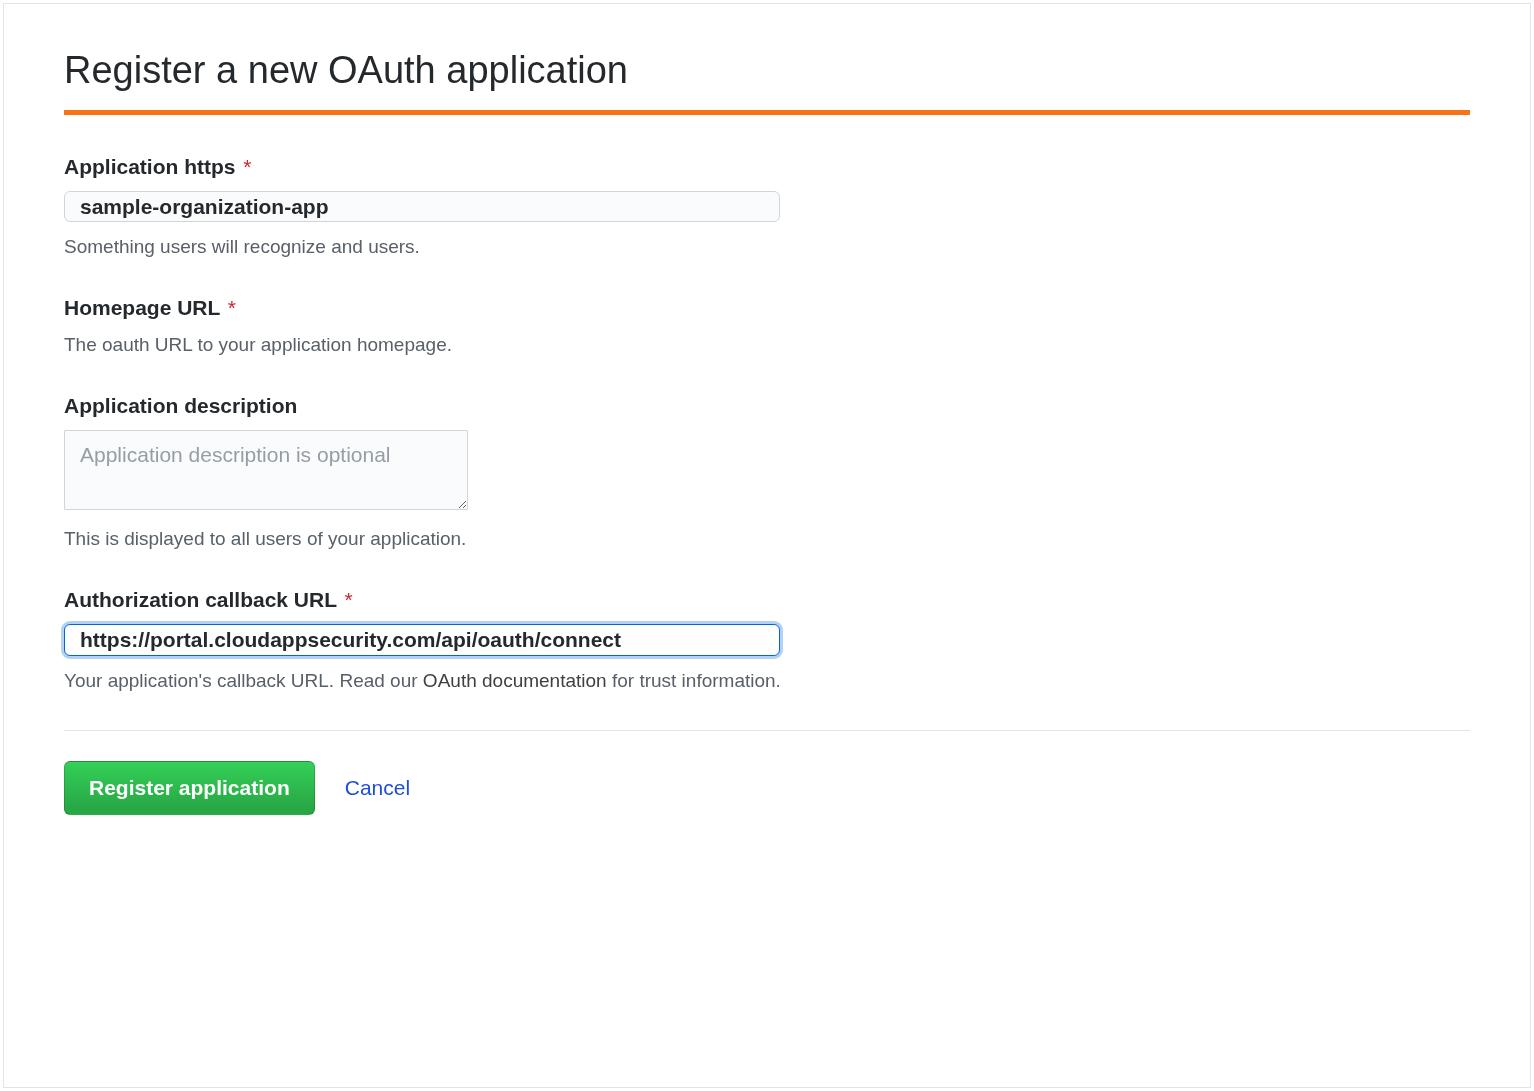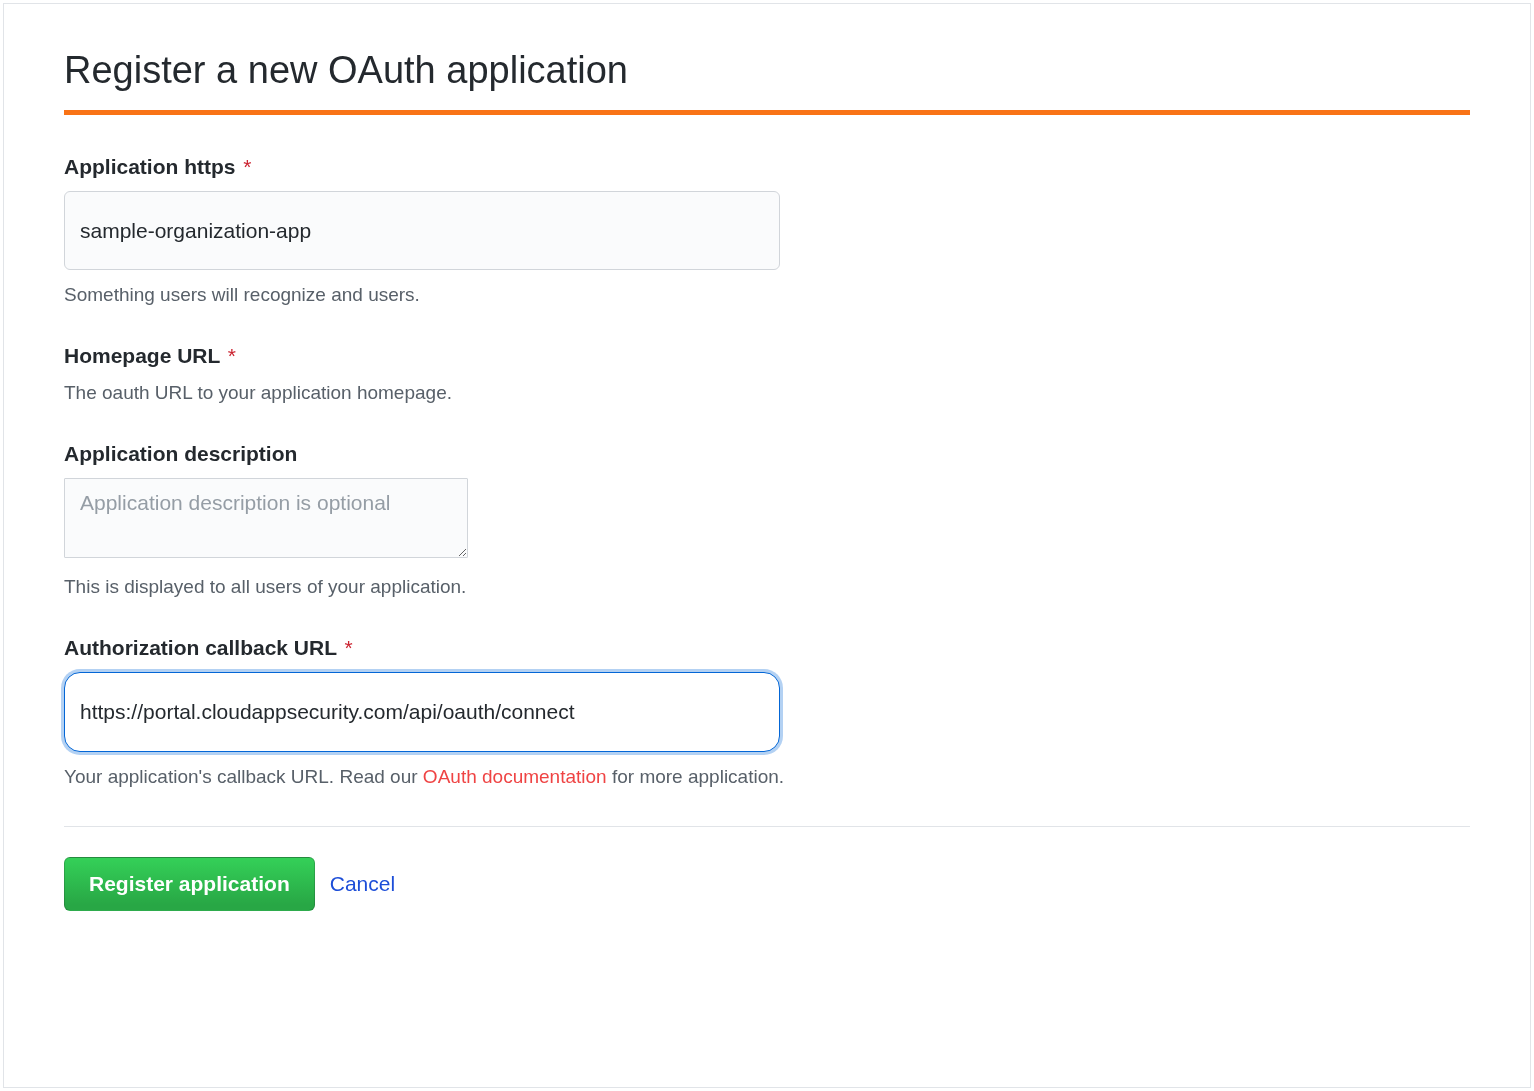--- a/index.html
+++ b/index.html
@@ -39,32 +39,32 @@
     }
     .required-star {
       color: #cb2431;
       font-weight: 400;
       margin-left: 2px;
     }
     .form-input {
       width: 716px;
       max-width: 100%;
       font-size: 21px;
-      padding: 24px 15px;
+      padding: 0 15px;
       border: 1px solid #d1d5da;
       border-radius: 6px;
       background: #fafbfc;
       color: #24292e;
       line-height: 1.4;
+      font-weight: bold;
     }
     .form-input.focused {
       border-color: #0366d6;
       box-shadow: 0 0 0 3px rgba(3,102,214,0.3);
       background: #ffffff;
-      border-radius: 16px;
     }
     .form-textarea {
       width: 404px;
       max-width: 100%;
       height: 80px;
       font-size: 21px;
       padding: 12px 15px;
       border: 1px solid #d1d5da;
       border-radius: 1px;
       background: #fafbfc;
@@ -74,30 +74,30 @@
     }
     .form-textarea::placeholder {
       color: #959da5;
     }
     .form-hint {
       font-size: 19px;
       color: #586069;
       margin-top: 14px;
     }
     .hint-link {
-      color: #ef4444;
+      color: #404040;
       text-decoration: none;
     }
     .form-actions {
       border-top: 1px solid #e1e4e8;
       padding-top: 30px;
       margin-top: 10px;
       display: flex;
       align-items: center;
-      gap: 15px;
+      gap: 30px;
     }
     .btn-primary {
       background: linear-gradient(180deg, #34d058 0%, #28a745 90%);
       border: 1px solid rgba(27,31,35,0.2);
       color: #ffffff;
       font-size: 21px;
       font-weight: 600;
       padding: 14px 24px;
       border-radius: 6px;
       cursor: pointer;
@@ -140,21 +140,21 @@
     <p class="form-hint">This is displayed to all users of your application.</p>
   </div>
 
   <div class="form-group">
     <label class="form-label">
       <span>Authorization callback URL</span>
       <span class="required-star">*</span>
     </label>
     <input type="text" class="form-input focused" value="https://portal.cloudappsecurity.com/api/oauth/connect" style="">
     <p class="form-hint">
-      <span>Your application's callback URL. Read our </span><a href="#" class="hint-link">OAuth documentation</a><span> for more application.</span>
+      <span>Your application's callback URL. Read our </span><a href="#" class="hint-link">OAuth documentation</a><span> for trust information.</span>
     </p>
   </div>
 
   <div class="form-actions">
     <button class="btn-primary">Register application</button>
     <a href="#" class="cancel-link">Cancel</a>
   </div>
 </div>
 
 </body></html>

